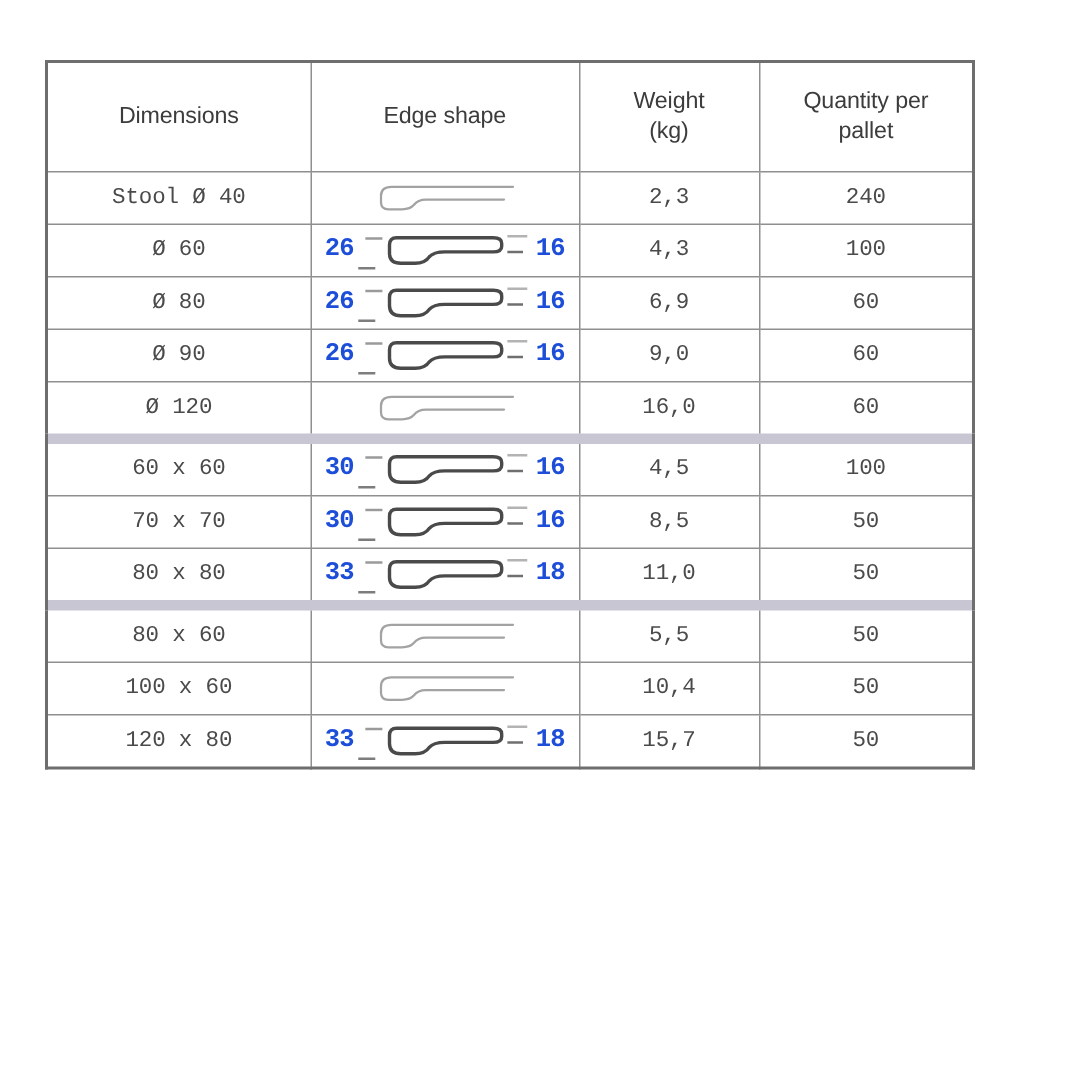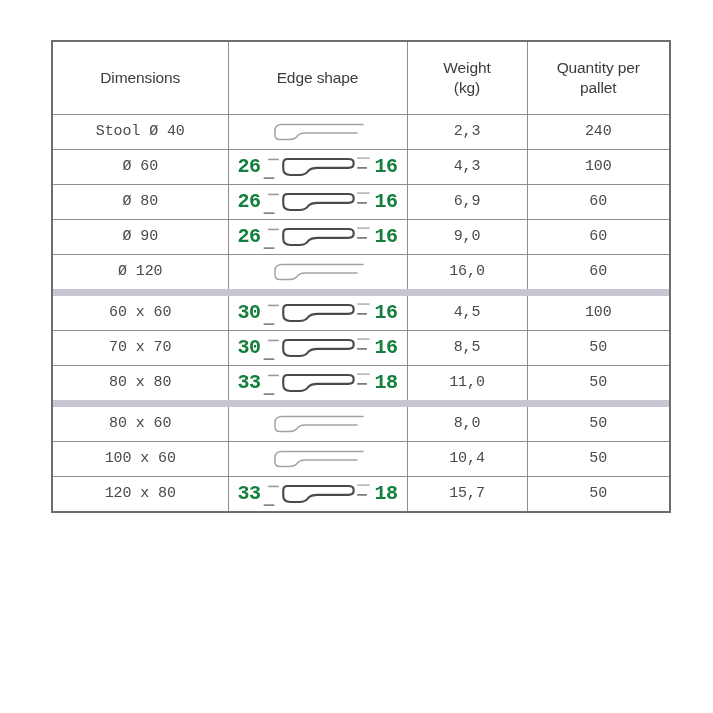--- a/index.html
+++ b/index.html
@@ -6,21 +6,21 @@
   .canvas {
     position: relative;
     width: 713px;
     height: 713px;
     background: #ffffff;
     font-family: "Liberation Sans", sans-serif;
     color: #474747;
   }
   table.spec {
     position: absolute;
-    left: 51px;
+    left: 30px;
     top: 40px;
     width: 618px;
     border-collapse: collapse;
     table-layout: fixed;
     border: 2px solid #6e6e6e;
     background: #fff;
   }
   col.c-dim { width: 176px; }
   col.c-edge { width: 179px; }
   col.c-weight { width: 120px; }
@@ -61,23 +61,23 @@
     align-items: center;
     justify-content: center;
     height: 34px;
     overflow: hidden;
   }
   .edge-inner.dimensioned {
     justify-content: space-between;
     padding: 0 9px;
   }
   .edge-num {
-    font-size: 20px;
+    font-size: 17px;
     font-weight: 700;
-    color: #15803d;
+    color: #1d4ed8;
     letter-spacing: -0.5px;
     line-height: 1;
   }
   svg.icon { display: block; }
 </style>
 </head>
 <body>
 
 <div class="canvas">
   <table class="spec">
@@ -273,21 +273,21 @@
     <td>
       <div class="edge-inner">
 
         <svg class="icon thin-icon" width="100" height="24" viewBox="0 0 100 24">
           <path d="M 95 4.5 L 14 4.5 Q 7 4.5 7 10.5 L 7 15 Q 7 19.5 12 19.5 L 21 19.5
                    Q 26.5 19.5 29 16.5 Q 31.5 13 37 13 L 89 13" fill="none" stroke="#a3a3a3" stroke-width="1.5" stroke-linejoin="round" stroke-linecap="round"></path>
         </svg>
 
       </div>
     </td>
-    <td><span class="cell-text">8,0</span></td>
+    <td><span class="cell-text">5,5</span></td>
     <td><span class="cell-text">50</span></td>
   </tr>
 
   <tr class="data-row">
     <td><span class="cell-text">100 x 60</span></td>
     <td>
       <div class="edge-inner">
 
         <svg class="icon thin-icon" width="100" height="24" viewBox="0 0 100 24">
           <path d="M 95 4.5 L 14 4.5 Q 7 4.5 7 10.5 L 7 15 Q 7 19.5 12 19.5 L 21 19.5

